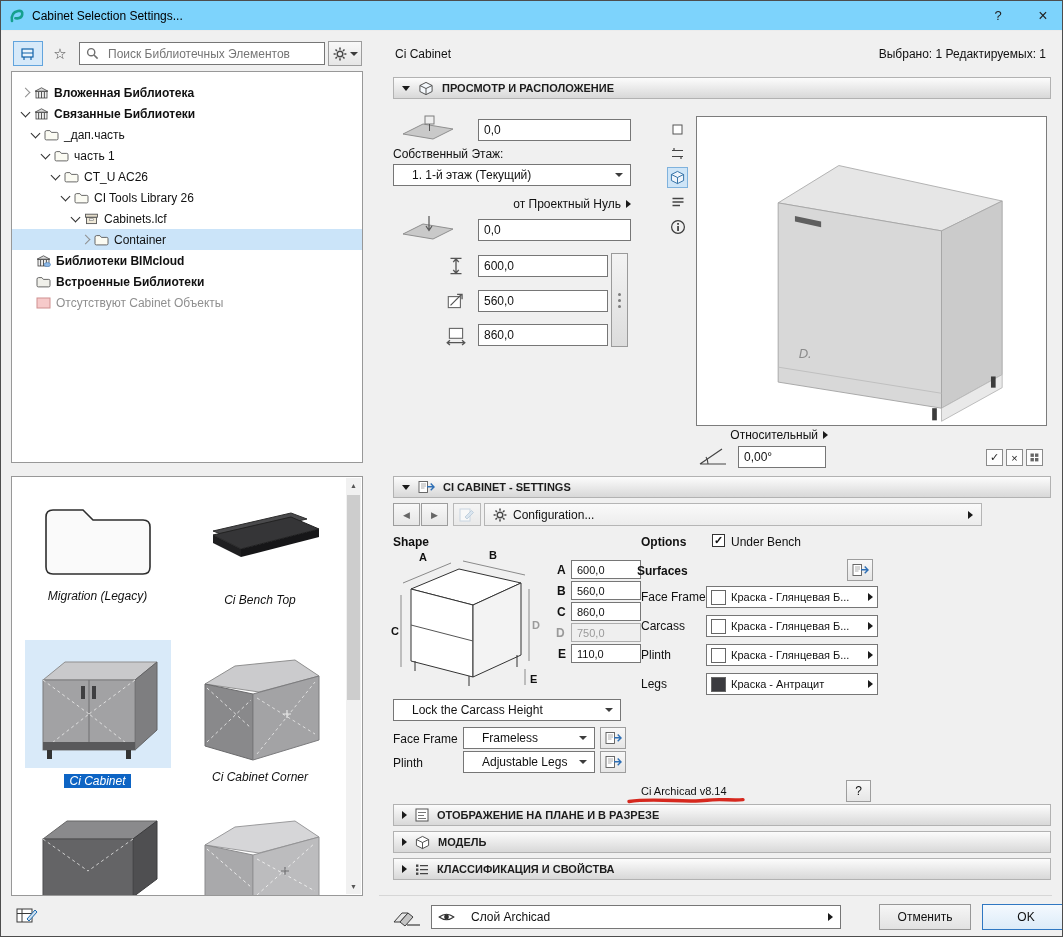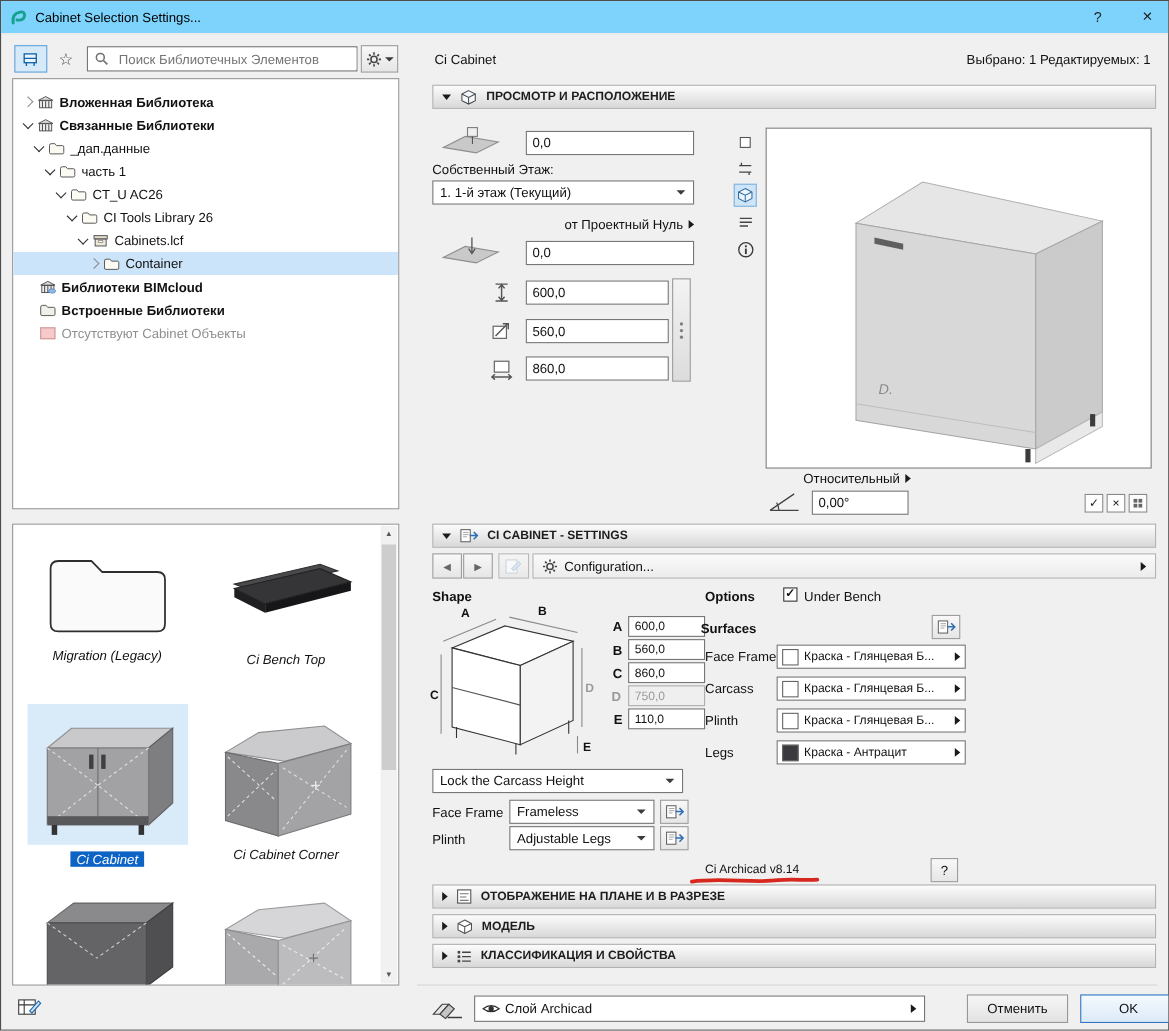--- a/index.html
+++ b/index.html
@@ -15,21 +15,21 @@
   .titlebar .title { font-size:12px; color:#000; }
   .tbtn { width:38px; height:29px; display:flex; align-items:center; justify-content:center; font-size:13px; color:#222; }
   .tbtn.close { font-size:16px; }
 
   
   .ipt { border:1px solid #767676; background:#fff; height:22px; padding:0 5px;
          font:12px "Liberation Sans", sans-serif; color:#111; width:100%; }
   .ipt.dis { background:#efefef; color:#9a9a9a; border-color:#adadad; }
   .combo { border:1px solid #767676; background:#fff; height:22px; display:flex; align-items:center;
            padding-left:6px; gap:4px; }
-  .combo .ct { flex:1; overflow:hidden; white-space:nowrap; text-overflow:ellipsis; }
+  .combo .ct { flex:1; overflow:hidden; white-space:nowrap; text-overflow:ellipsis;margin-left:12px; }
   .caret { width:0; height:0; border-left:4px solid transparent; border-right:4px solid transparent;
            border-top:4px solid #3c3c3c; margin-right:7px; flex:none; }
   .tri-r { width:0; height:0; border-top:4px solid transparent; border-bottom:4px solid transparent;
            border-left:5px solid #1a1a1a; flex:none; }
   .tri-d { width:0; height:0; border-left:4px solid transparent; border-right:4px solid transparent;
            border-top:5px solid #1a1a1a; flex:none; }
   .btn { background:linear-gradient(#f6f6f6,#e2e2e2); border:1px solid #979797; display:flex;
          align-items:center; justify-content:center; font-size:12px; color:#111;margin-left:23px; }
   .btn.primary { border:1px solid #2f77c2; background:linear-gradient(#f4f9fe,#dcebf8); }
   .iconbtn { background:linear-gradient(#f8f8f8,#e6e6e6); border:1px solid #9d9d9d; display:flex;
@@ -155,21 +155,21 @@
         </span>
       <span class="b">Связанные Библиотеки</span>
     </div>
     <div class="trow" style="padding-left:20px">
       <span class="chev open"></span>
       <span class="ticon">
           <svg width="15" height="12" viewBox="0 0 15 12">
             <path d="M1,3.2 Q1,1.6 2.6,1.6 H5.9 L7.4,3.4 H12.8 Q14,3.4 14,4.6 V9.6 Q14,10.9 12.7,10.9 H2.3 Q1,10.9 1,9.6 Z" fill="#fbfbf3" stroke="#585858" stroke-width="0.9"></path>
           </svg>
         </span>
-      <span>_дап.данные</span>
+      <span>_дап.часть</span>
     </div>
     <div class="trow" style="padding-left:30px">
       <span class="chev open"></span>
       <span class="ticon">
           <svg width="15" height="12" viewBox="0 0 15 12">
             <path d="M1,3.2 Q1,1.6 2.6,1.6 H5.9 L7.4,3.4 H12.8 Q14,3.4 14,4.6 V9.6 Q14,10.9 12.7,10.9 H2.3 Q1,10.9 1,9.6 Z" fill="#fbfbf3" stroke="#585858" stroke-width="0.9"></path>
           </svg>
         </span>
       <span>часть 1</span>
     </div>
@@ -505,21 +505,21 @@
     <span>▶</span>
   </div>
   <div class="abs iconbtn" style="left:452px;top:502px;width:28px;height:23px;opacity:.65">
     <span class="ticon">
         <svg width="16" height="14" viewBox="0 0 16 14">
           <rect x="1" y="1" width="10" height="12" fill="#fdfdfd" stroke="#b5c8da"></rect>
           <path d="M6,9 L12.5,2.5 L14.5,4.5 L8,11 Z" fill="#cfe0ef" stroke="#9ab5cd" stroke-width="0.8"></path>
         </svg>
       </span>
   </div>
-  <div class="abs" style="left:483px;top:502px;width:567px;height:23px;border:1px solid #b5b5b5;background:linear-gradient(#fafafa,#ececec);display:flex;align-items:center;gap:6px;padding:0 8px">
+  <div class="abs" style="left:483px;top:502px;width:498px;height:23px;border:1px solid #b5b5b5;background:linear-gradient(#fafafa,#ececec);display:flex;align-items:center;gap:6px;padding:0 8px">
     <span class="ticon">
       <svg width="14" height="14" viewBox="0 0 14 14">
           <circle cx="7" cy="7" r="2.8" fill="none" stroke="#474747" stroke-width="1.4"></circle>
           <path d="M7,0.6 V2.7 M7,11.3 V13.4 M0.6,7 H2.7 M11.3,7 H13.4 M2.5,2.5 L4,4 M10,10 L11.5,11.5 M11.5,2.5 L10,4 M4,10 L2.5,11.5" stroke="#474747" stroke-width="1.5"></path>
         </svg>
     </span>
     <span>Configuration...</span>
     <span style="flex:1"></span>
     <span class="tri-r"></span>
   </div>

